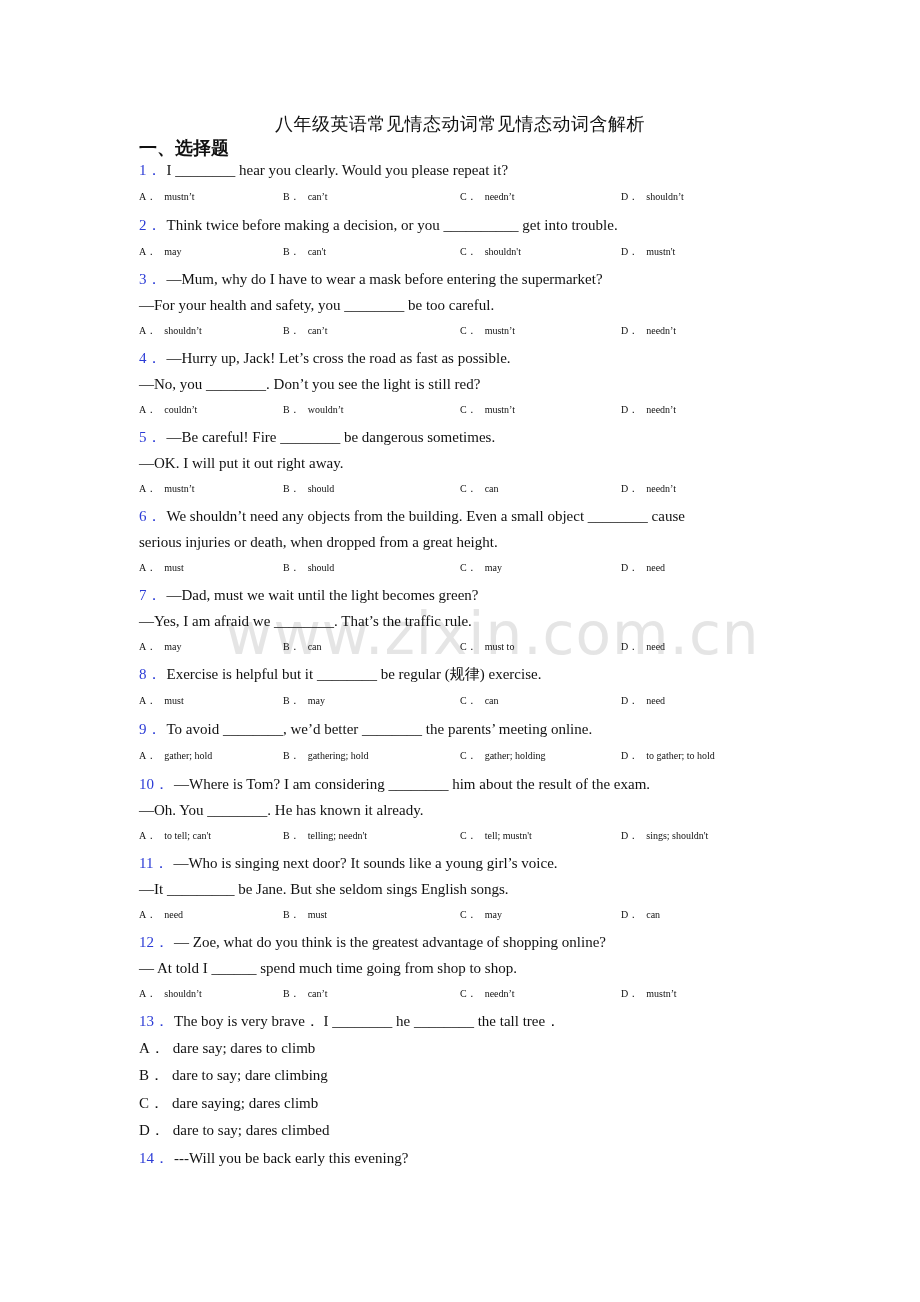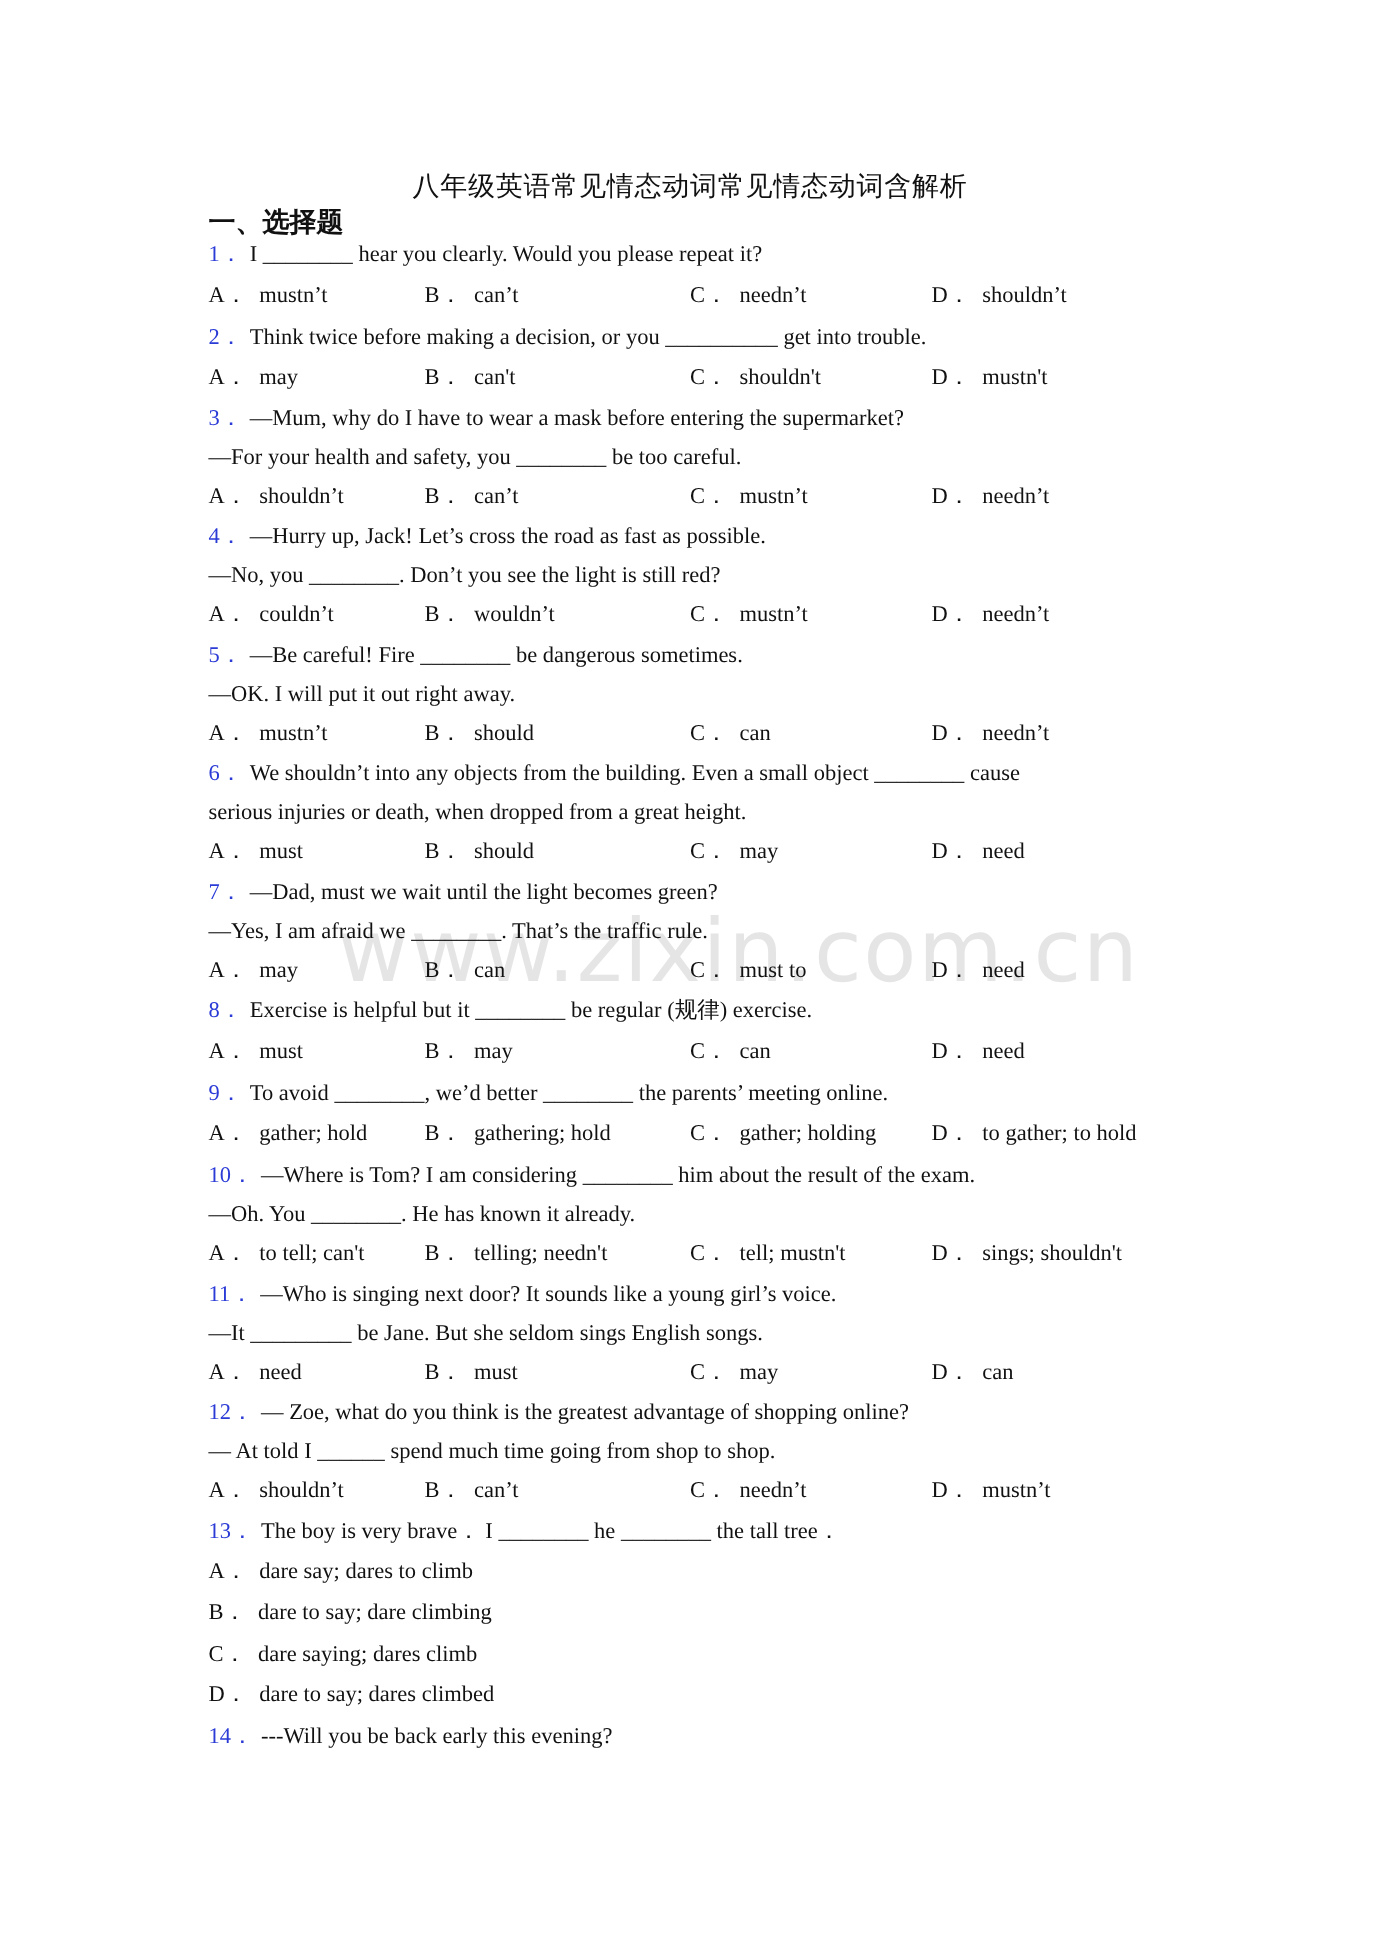--- a/index.html
+++ b/index.html
@@ -5,21 +5,21 @@
   html, body { margin: 0; padding: 0; background: #ffffff; }
   body { width: 920px; height: 1302px; position: relative; overflow: hidden;
          font-family: "Liberation Serif", "DejaVu Serif", serif; color: #111; }
   .page { position: absolute; left: 0; top: 0; width: 920px; height: 1258px; }
   .title { position: absolute; top: 112px; left: 0; width: 920px; text-align: center;
            font-size: 18px; font-family: "DejaVu Sans", sans-serif; letter-spacing: 0.5px; }
   .section { position: absolute; top: 136px; left: 139px; font-size: 18px;
              font-family: "DejaVu Sans", sans-serif; font-weight: bold; }
   .line { position: absolute; left: 139px; font-size: 15px; white-space: nowrap; line-height: 20px; }
   .num { color: #2b3bd6; margin-right: 5px; }
-  .opts { position: absolute; left: 139px; width: 700px; font-size: 15px; height: 20px; line-height: 20px; text-align: right; }
+  .opts { position: absolute; left: 139px; width: 700px; font-size: 10px; height: 20px; line-height: 20px; text-align: right; }
   .opt { position: absolute; top: 0; white-space: nowrap; }
   .opt:nth-child(1) { left: 0; }
   .opt:nth-child(2) { left: 144px; }
   .opt:nth-child(3) { left: 321px; }
   .opt:nth-child(4) { left: 482px; }
   .opt .letter { margin-right: 8px; }
   .watermark { position: absolute; left: 225px; top: 600px; font-size: 58px;
                font-family: "DejaVu Sans", sans-serif; color: rgba(180,180,180,0.35);
                letter-spacing: 1px; pointer-events: none; }
 </style>
@@ -67,21 +67,21 @@
 
   <div class="line" style="top:427px"><span class="num">5．</span><span>—Be careful! Fire ________ be dangerous sometimes.</span></div>
   <div class="line" style="top:453px">—OK. I will put it out right away.</div>
   <div class="opts" style="top:479px">
     <span class="opt"><span class="letter">A．</span><span>mustn’t</span></span>
     <span class="opt"><span class="letter">B．</span><span>should</span></span>
     <span class="opt"><span class="letter">C．</span><span>can</span></span>
     <span class="opt"><span class="letter">D．</span><span>needn’t</span></span>
   </div>
 
-  <div class="line" style="top:506px"><span class="num">6．</span><span>We shouldn’t into any objects from the building. Even a small object ________ cause</span></div>
+  <div class="line" style="top:506px"><span class="num">6．</span><span>We shouldn’t need any objects from the building. Even a small object ________ cause</span></div>
   <div class="line" style="top:532px">serious injuries or death, when dropped from a great height.</div>
   <div class="opts" style="top:558px">
     <span class="opt"><span class="letter">A．</span><span>must</span></span>
     <span class="opt"><span class="letter">B．</span><span>should</span></span>
     <span class="opt"><span class="letter">C．</span><span>may</span></span>
     <span class="opt"><span class="letter">D．</span><span>need</span></span>
   </div>
 
   <div class="line" style="top:585px"><span class="num">7．</span><span>—Dad, must we wait until the light becomes green?</span></div>
   <div class="line" style="top:611px">—Yes, I am afraid we ________. That’s the traffic rule.</div>

